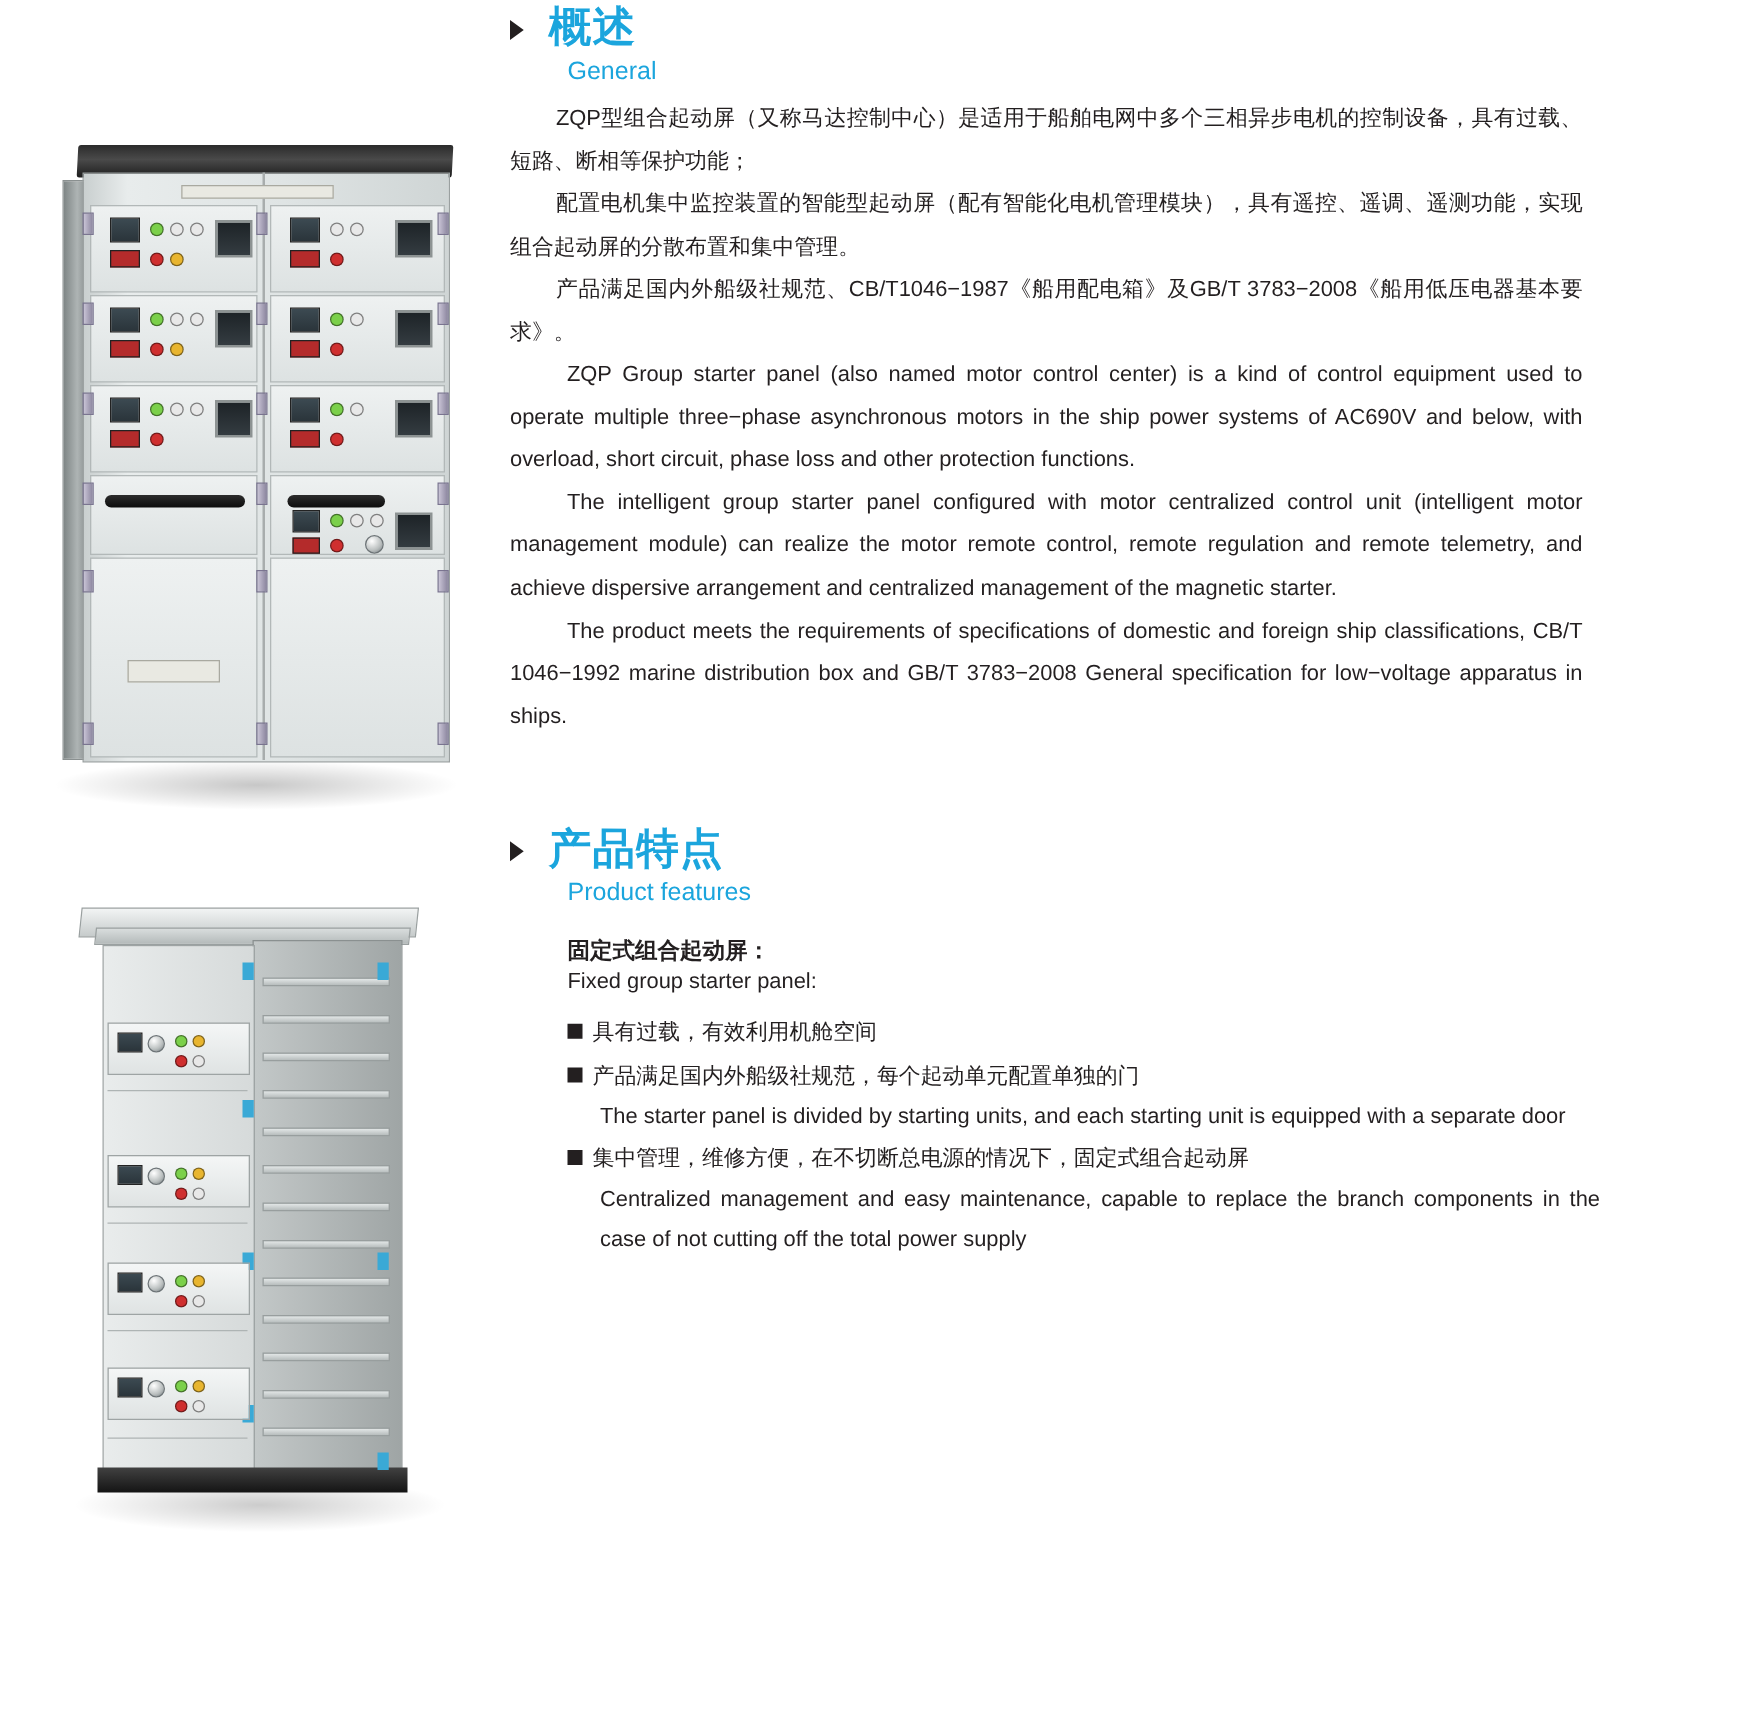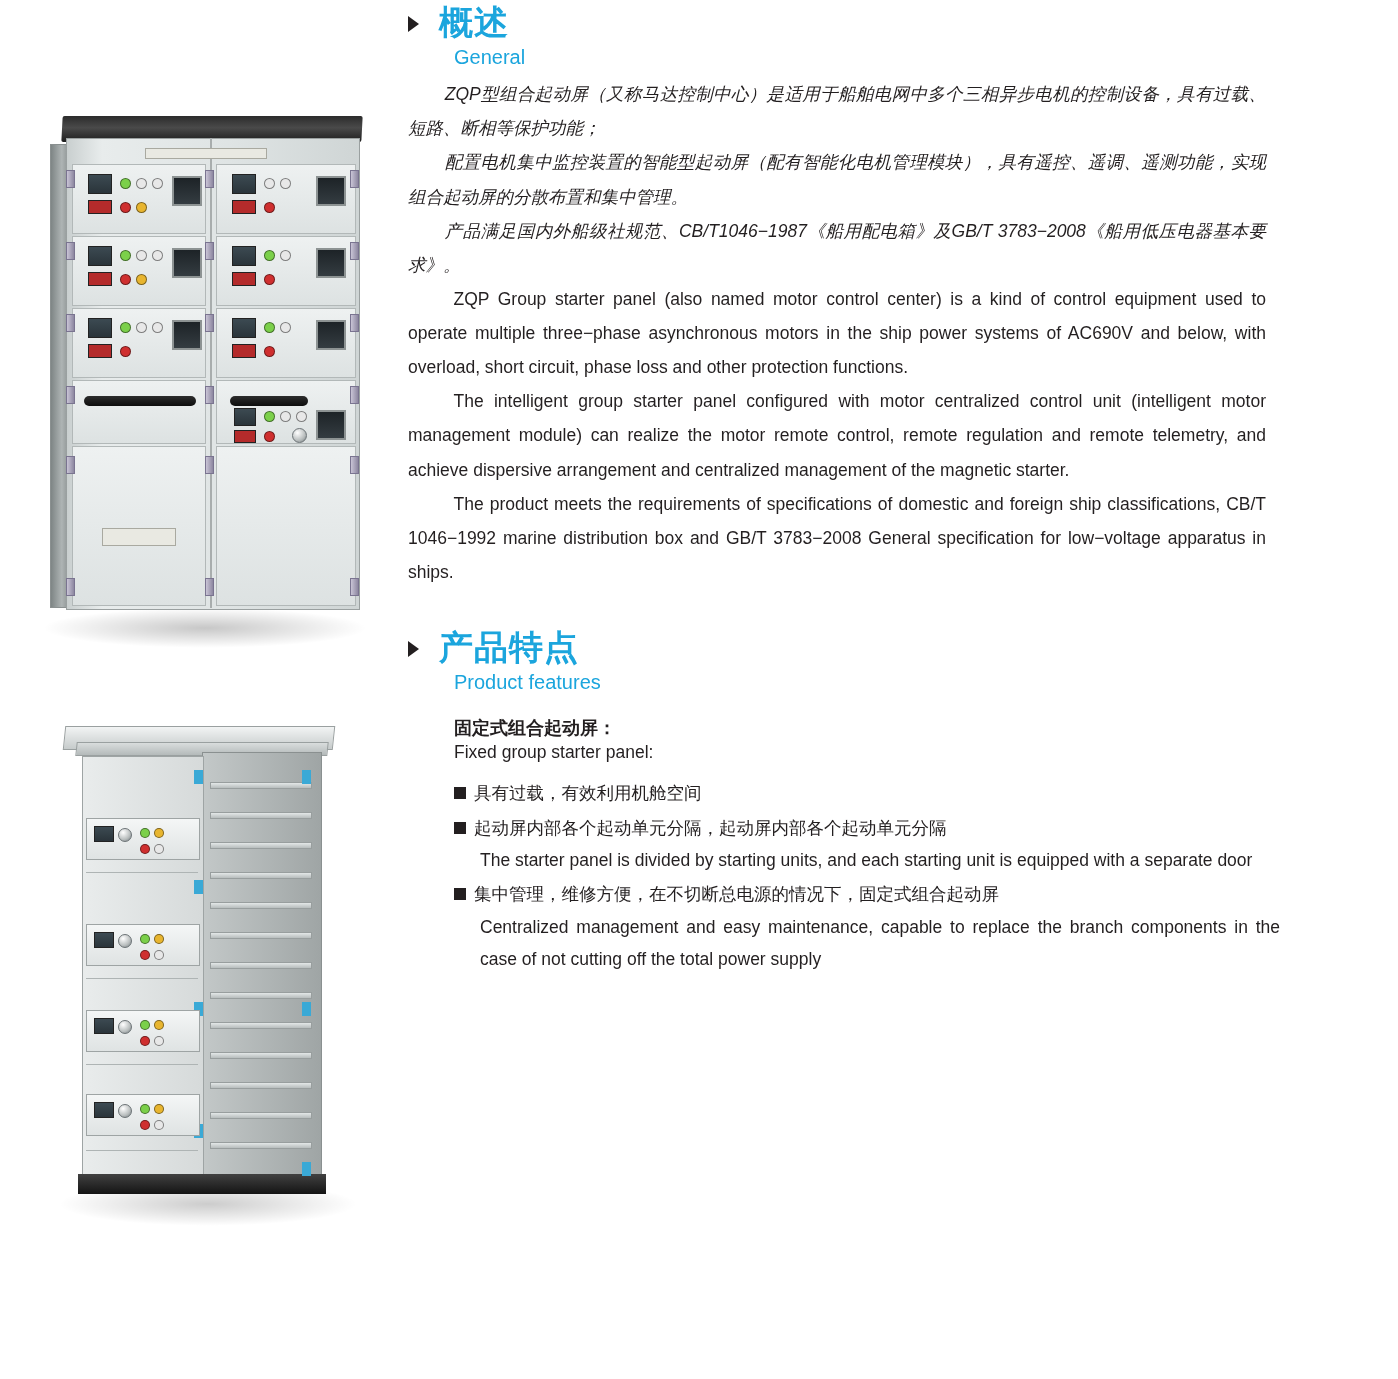--- a/index.html
+++ b/index.html
@@ -248,33 +248,32 @@
 
   p.body {
     font-size: 17.5px;
     line-height: 1.95;
     margin: 0;
     text-align: justify;
     color: #231f20;
   }
   p.body.ind {
     text-indent: 2.1em;
-    font-style: italic;
   }
   p.body.en {
     text-indent: 2.6em;
   }
   .para-block {
     margin-left: 0;
     margin-top: 8px;
     width: 858px;
   }
 
   .features-head {
-    margin-top: 36px;
+    margin-top: 68px;
   }
 
   .feat-sub-cn {
     font-size: 18px;
     font-weight: 700;
     margin: 22px 0 0 46px;
     color: #231f20;
   }
   .feat-sub-en {
     font-size: 17.5px;
@@ -525,21 +524,21 @@
         <div class="feat-cn">
           <span class="sq"></span>
           <span>具有过载，有效利用机舱空间</span>
         </div>
       </li>
       <li>
       </li>
       <li>
         <div class="feat-cn">
           <span class="sq"></span>
-          <span>起动屏内部各个起动单元分隔，起动屏内部各个起动单元分隔</span>
+          <span>产品满足国内外船级社规范，每个起动单元配置单独的门</span>
         </div>
         <div class="feat-en">The starter panel is divided by starting units, and each starting unit is equipped with a separate door</div>
       </li>
       <li>
         <div class="feat-cn">
           <span class="sq"></span>
           <span>集中管理，维修方便，在不切断总电源的情况下，固定式组合起动屏</span>
         </div>
         <div class="feat-en">Centralized management and easy maintenance, capable to replace the branch components in the case of not cutting off the total power supply</div>
       </li>

